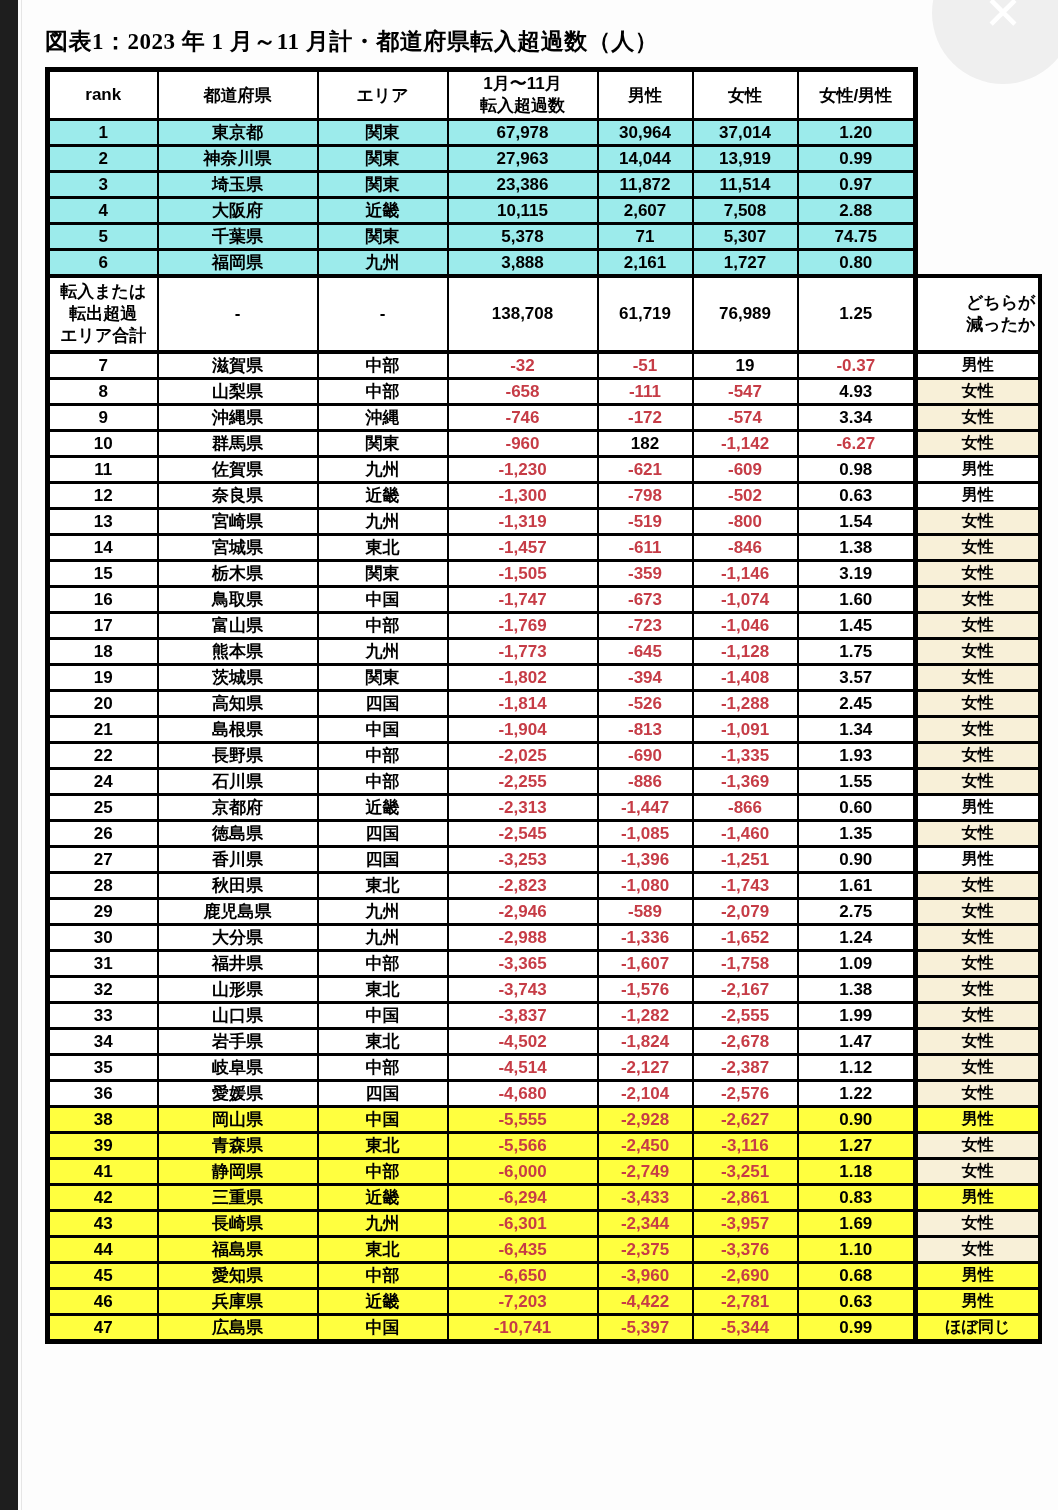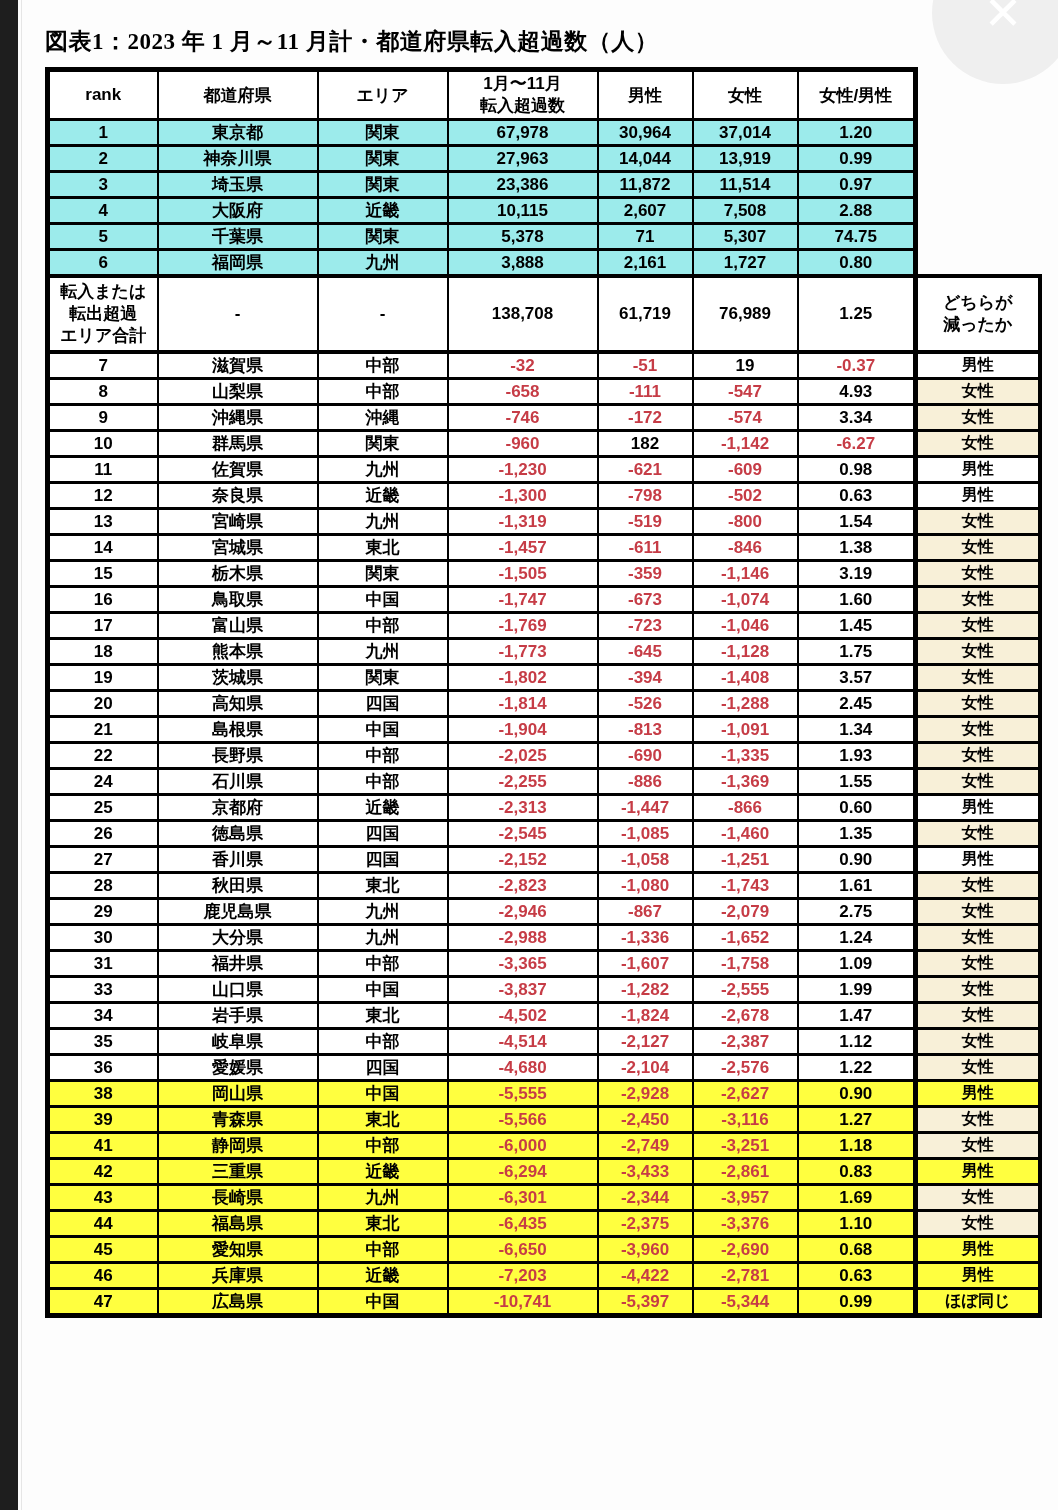--- a/index.html
+++ b/index.html
@@ -32,21 +32,21 @@
   }
   .pre{white-space:pre-line;line-height:1.3;}
   tr.hdr th{height:50px;border-top-width:5px;}
   .first{border-left-width:5px;}
   .edge-r{border-right-width:5px;text-align:center;}
   .ghost{border:none;background:transparent;}
   tr.band-cyan td{background:var(--cyan);height:25px;}
   tr.band-white td{background:#FFFFFF;height:24.5px;}
   tr.band-yellow td{background:var(--yellow);height:24.5px;}
   tr.summary td{border-top-width:4px;border-bottom-width:4px;height:76px;}
-  tr.summary td.which-hdr{border-right-width:4px;font-size:17px;}
+  tr.summary td.which-hdr{border-right-width:4px;font-size:17px;text-align:right;}
   td.which-cell{background:#FFFFFF;border-right-width:4px;font-size:16px;}
   td.which-cell.cream{background:var(--cream);}
   tr.band-cyan td.ghost,tr.hdr th.ghost{background:transparent;}
   .neg{color:var(--red);}
   tbody tr:last-child td{border-bottom-width:5px;}
 </style>
 </head>
 <body>
 
 <div class="left-bar"></div>
@@ -344,42 +344,42 @@
           <td class="neg">-2,545</td>
           <td class="neg">-1,085</td>
           <td class="neg">-1,460</td>
           <td class="edge-r">1.35</td>
           <td class="which-cell cream">女性</td>
         </tr>
         <tr class="band-white">
           <td class="first">27</td>
           <td>香川県</td>
           <td>四国</td>
-          <td class="neg">-2,152</td>
-          <td class="neg">-1,058</td>
+          <td class="neg">-3,253</td>
+          <td class="neg">-1,396</td>
           <td class="neg">-1,251</td>
           <td class="edge-r">0.90</td>
           <td class="which-cell">男性</td>
         </tr>
         <tr class="band-white">
           <td class="first">28</td>
           <td>秋田県</td>
           <td>東北</td>
           <td class="neg">-2,823</td>
           <td class="neg">-1,080</td>
           <td class="neg">-1,743</td>
           <td class="edge-r">1.61</td>
           <td class="which-cell cream">女性</td>
         </tr>
         <tr class="band-white">
           <td class="first">29</td>
           <td>鹿児島県</td>
           <td>九州</td>
           <td class="neg">-2,946</td>
-          <td class="neg">-867</td>
+          <td class="neg">-589</td>
           <td class="neg">-2,079</td>
           <td class="edge-r">2.75</td>
           <td class="which-cell cream">女性</td>
         </tr>
         <tr class="band-white">
           <td class="first">30</td>
           <td>大分県</td>
           <td>九州</td>
           <td class="neg">-2,988</td>
           <td class="neg">-1,336</td>
@@ -388,20 +388,30 @@
           <td class="which-cell cream">女性</td>
         </tr>
         <tr class="band-white">
           <td class="first">31</td>
           <td>福井県</td>
           <td>中部</td>
           <td class="neg">-3,365</td>
           <td class="neg">-1,607</td>
           <td class="neg">-1,758</td>
           <td class="edge-r">1.09</td>
+          <td class="which-cell cream">女性</td>
+        </tr>
+        <tr class="band-white">
+          <td class="first">32</td>
+          <td>山形県</td>
+          <td>東北</td>
+          <td class="neg">-3,743</td>
+          <td class="neg">-1,576</td>
+          <td class="neg">-2,167</td>
+          <td class="edge-r">1.38</td>
           <td class="which-cell cream">女性</td>
         </tr>
         <tr class="band-white">
           <td class="first">33</td>
           <td>山口県</td>
           <td>中国</td>
           <td class="neg">-3,837</td>
           <td class="neg">-1,282</td>
           <td class="neg">-2,555</td>
           <td class="edge-r">1.99</td>

